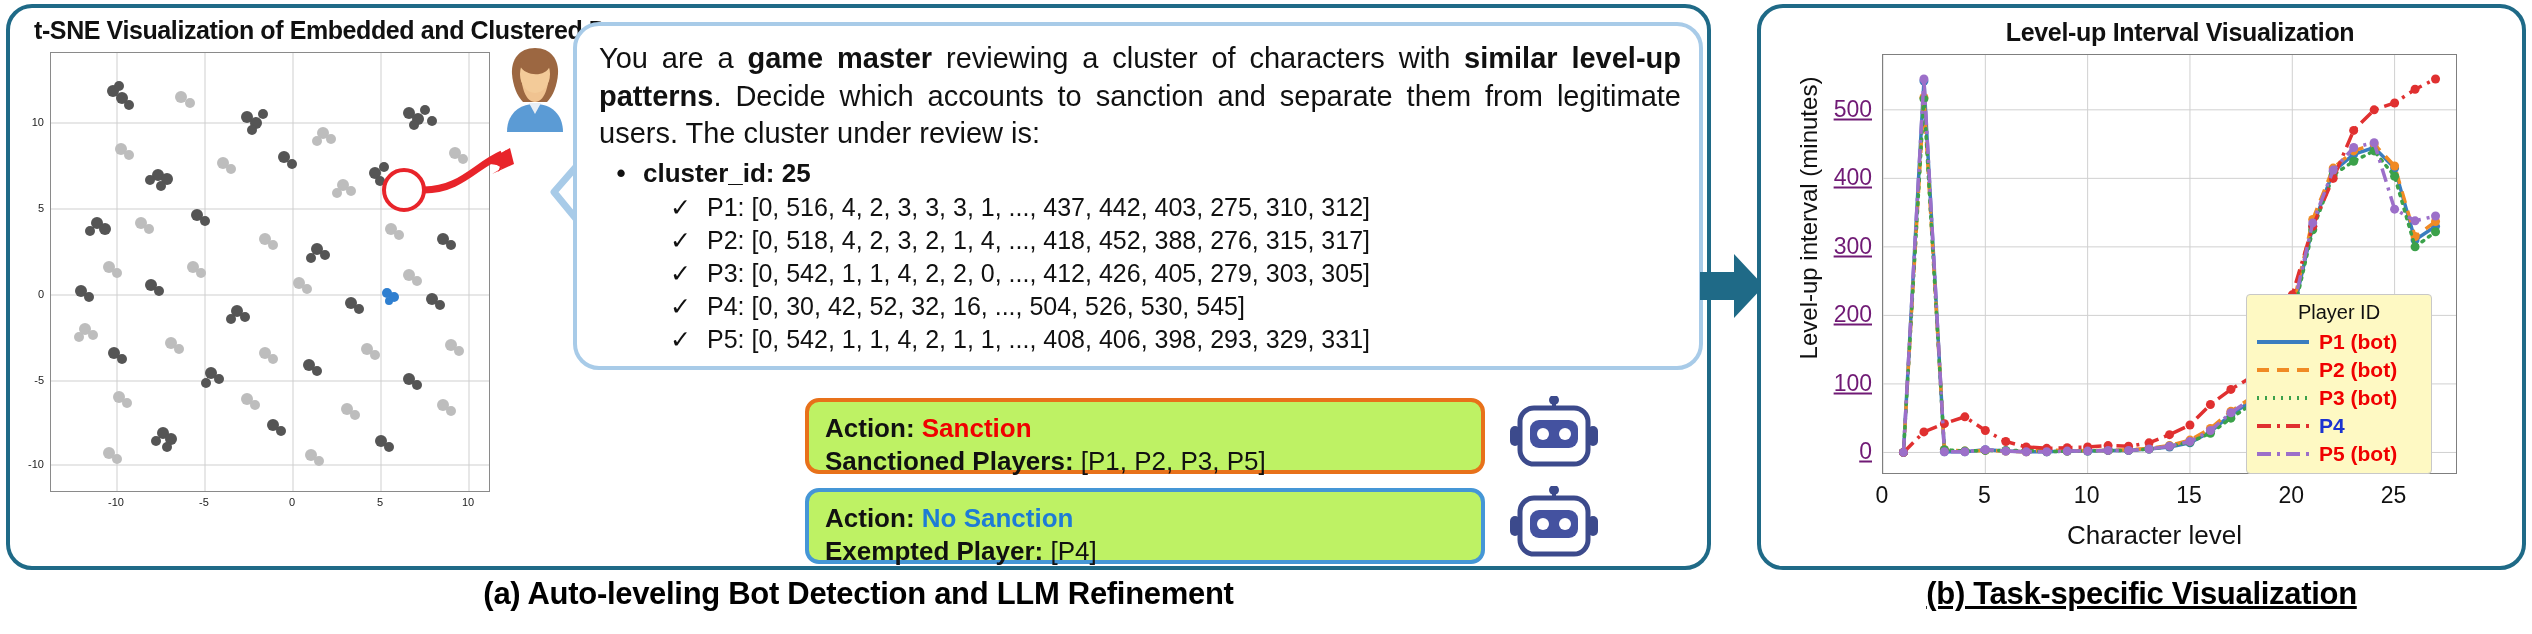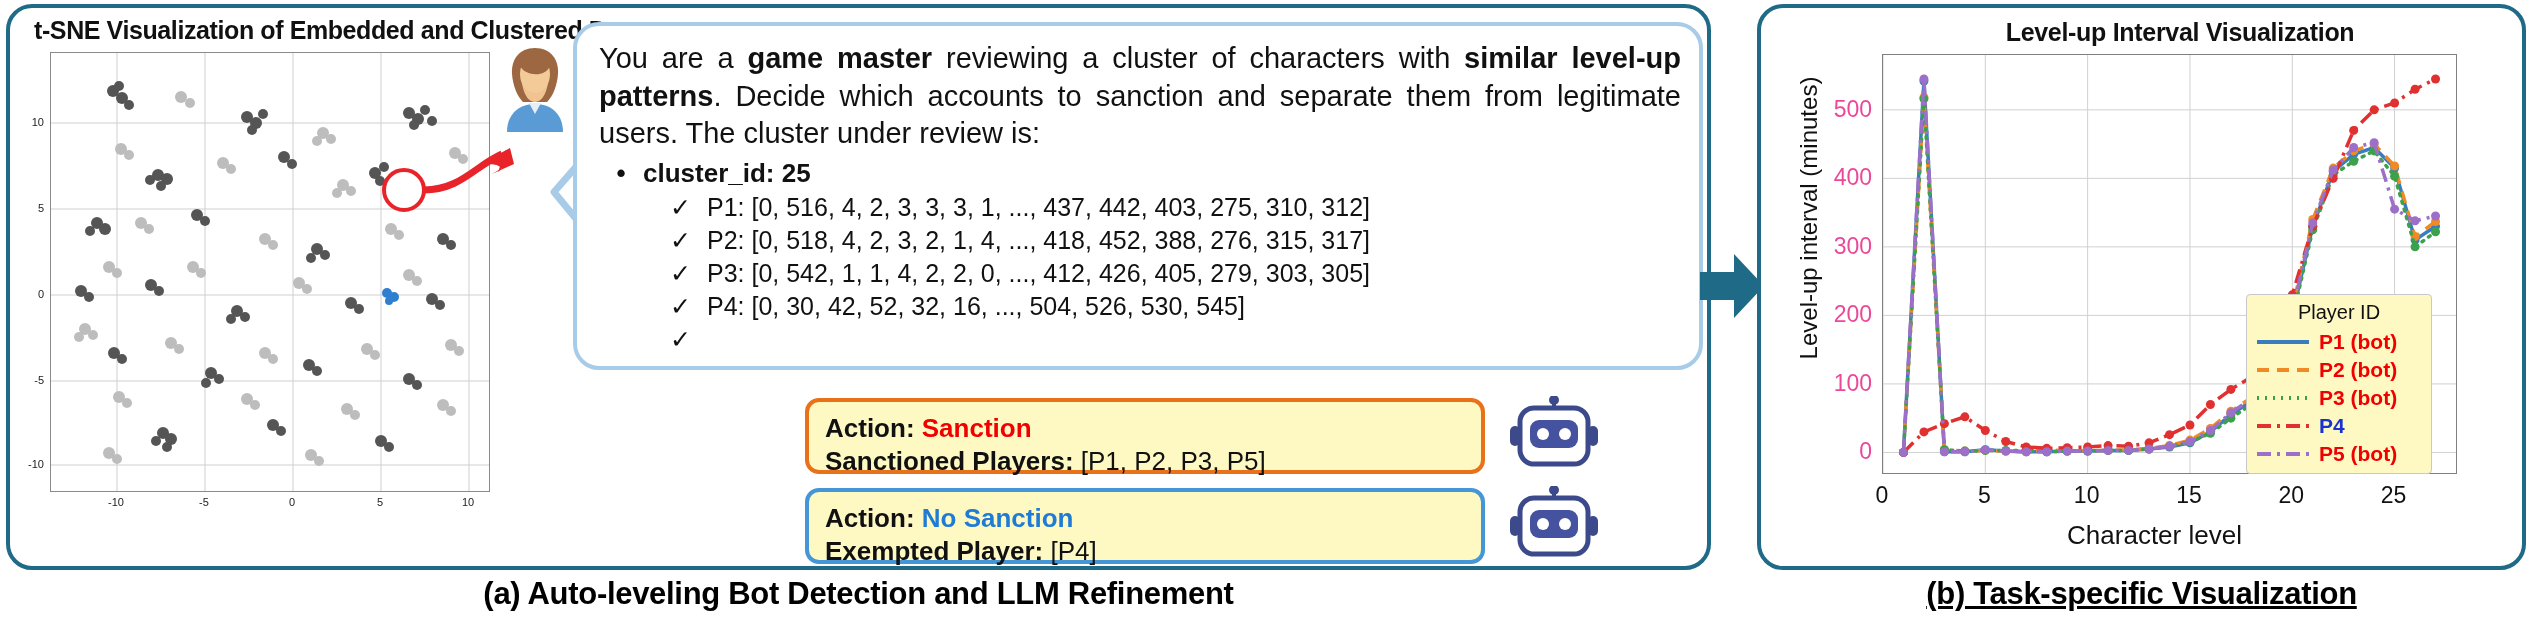--- a/index.html
+++ b/index.html
@@ -40,21 +40,21 @@
   #prompt-tail{position:absolute;left:540px;top:150px;width:34px;height:70px;}
   #prompt-text{position:absolute;left:22px;top:14px;width:1082px;font-size:29px;line-height:1.30;
      color:#111;font-family:"Liberation Sans",sans-serif;text-align:justify;}
   #prompt-text b{font-weight:bold;}
   .bullet-row{display:flex;margin-top:4px;font-size:26px;font-weight:bold;}
   .bullet-dot{width:44px;text-align:center;}
   .check-row{display:flex;font-size:25px;line-height:1.32;white-space:nowrap;}
   .check-mark{width:92px;text-align:right;padding-right:16px;}
 
   
-  .action-box{position:absolute;border-radius:14px;background:#fef9c3;box-sizing:border-box;
+  .action-box{position:absolute;border-radius:14px;background:#bef264;box-sizing:border-box;
               padding:10px 16px;font-size:26px;line-height:1.25;font-weight:bold;color:#111;}
   #action-sanction{left:795px;top:390px;width:680px;height:76px;border:4px solid #E8711A;}
   #action-nosanction{left:795px;top:480px;width:680px;height:76px;border:4px solid #4596D6;}
   .val-red{color:#F00000;}
   .val-blue{color:#1E7BD6;}
   .val-plain{font-weight:normal;color:#111;}
 
   
   .robot{position:absolute;width:88px;height:80px;}
   #robot-1{left:1500px;top:388px;}
@@ -66,21 +66,21 @@
   
   #chart-title{position:absolute;left:4px;top:14px;width:838px;text-align:center;
                font-size:25px;font-weight:bold;color:#111;letter-spacing:-.3px;}
   #chart-area{position:absolute;left:1757px;top:4px;width:769px;height:566px;}
   #plot-frame{position:absolute;left:125px;top:50px;width:575px;height:420px;
               border:1px solid #7f7f7f;box-sizing:border-box;background:#fff;}
   #ylabel{position:absolute;left:-148px;top:200px;width:400px;text-align:center;font-size:24px;
           color:#111;transform:rotate(-90deg);transform-origin:center;}
   #xlabel{position:absolute;left:110px;top:516px;width:575px;text-align:center;font-size:26px;color:#111;}
   .cx-tick{position:absolute;font-size:23px;color:#111;transform:translateX(-50%);top:478px;}
-  .cy-tick{position:absolute;font-size:23px;color:#ec4899;transform:translateY(-50%);text-align:right;width:70px;}
+  .cy-tick{position:absolute;font-size:23px;color:#701a75;transform:translateY(-50%);text-align:right;width:70px;text-decoration:underline;}
 
   
   #legend{position:absolute;left:489px;top:290px;width:186px;height:180px;background:#fef9c3;
           border:1px solid #c8c8c8;border-radius:4px;box-sizing:border-box;padding:6px 8px;}
   #legend-title{text-align:center;font-size:20px;color:#111;margin-bottom:4px;}
   .legend-row{display:flex;align-items:center;height:28px;}
   .legend-swatch{width:56px;height:14px;margin-right:8px;flex:none;}
   .legend-label{font-size:21px;font-weight:bold;}
 </style>
 </head>
@@ -302,20 +302,21 @@
         <div class="check-row">
           <span class="check-mark">✓</span>
           <span>P3: [0, 542, 1, 1, 4, 2, 2, 0, ..., 412, 426, 405, 279, 303, 305]</span>
         </div>
         <div class="check-row">
           <span class="check-mark">✓</span>
           <span>P4: [0, 30, 42, 52, 32, 16, ..., 504, 526, 530, 545]</span>
         </div>
         <div class="check-row">
           <span class="check-mark">✓</span>
+          <span>P5: [0, 542, 1, 1, 4, 2, 1, 1, ..., 408, 406, 398, 293, 329, 331]</span>
         </div>
       </div>
     </div>
 
     <div class="action-box" id="action-sanction">
       <div>
         <span>Action:</span>
         <span class="val-red">Sanction</span>
       </div>
       <div>

